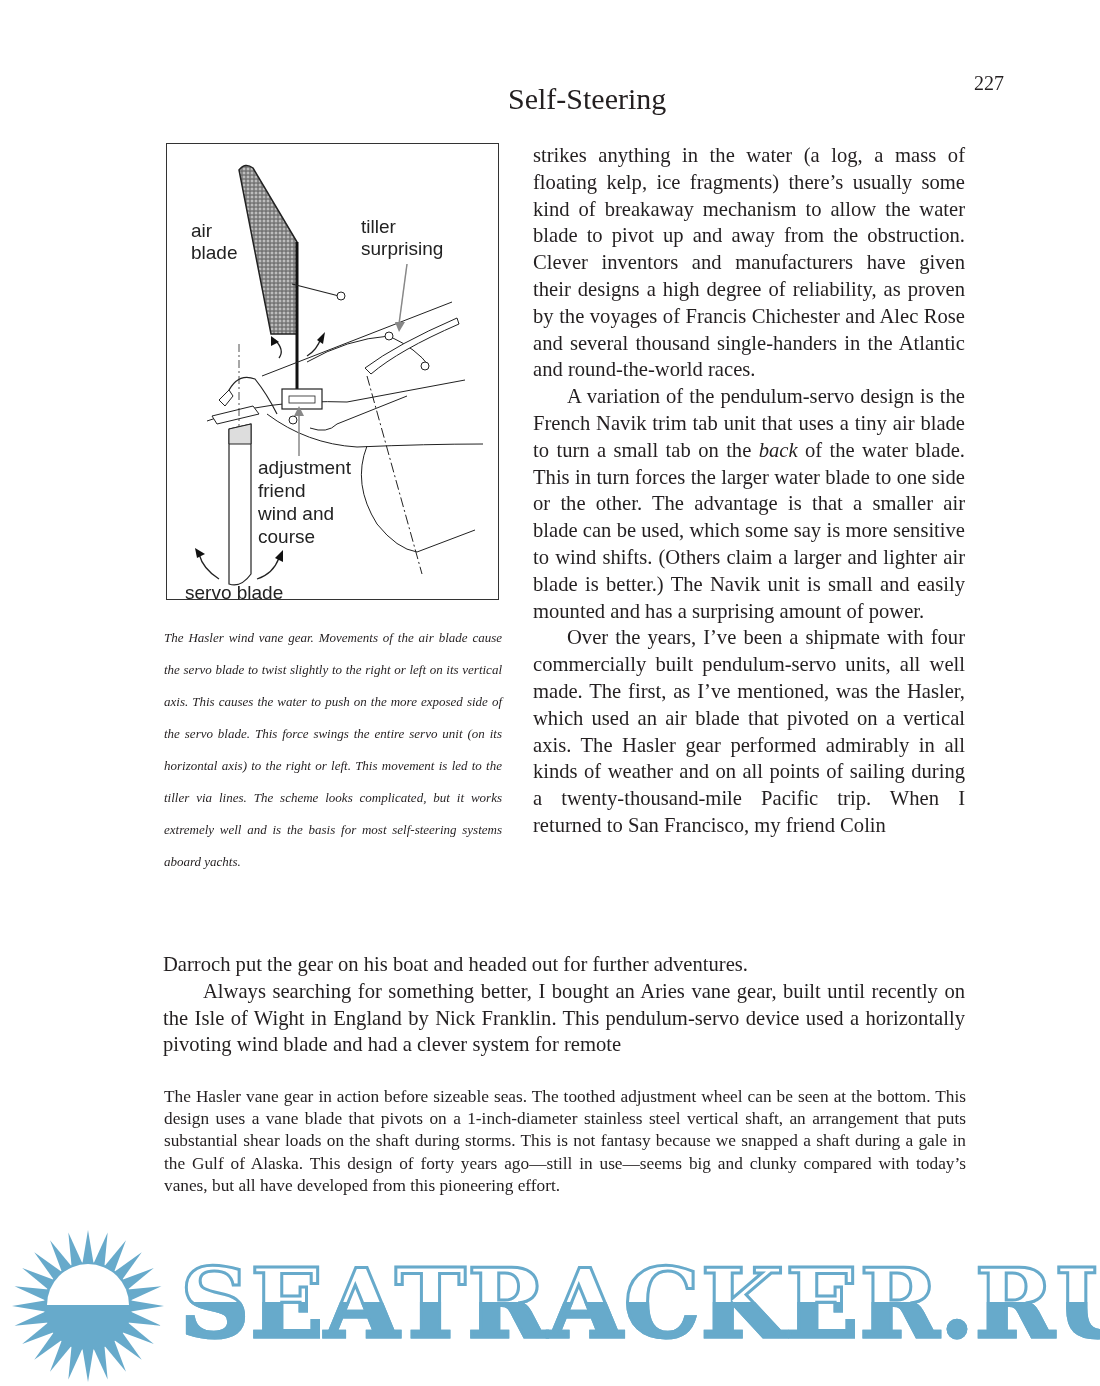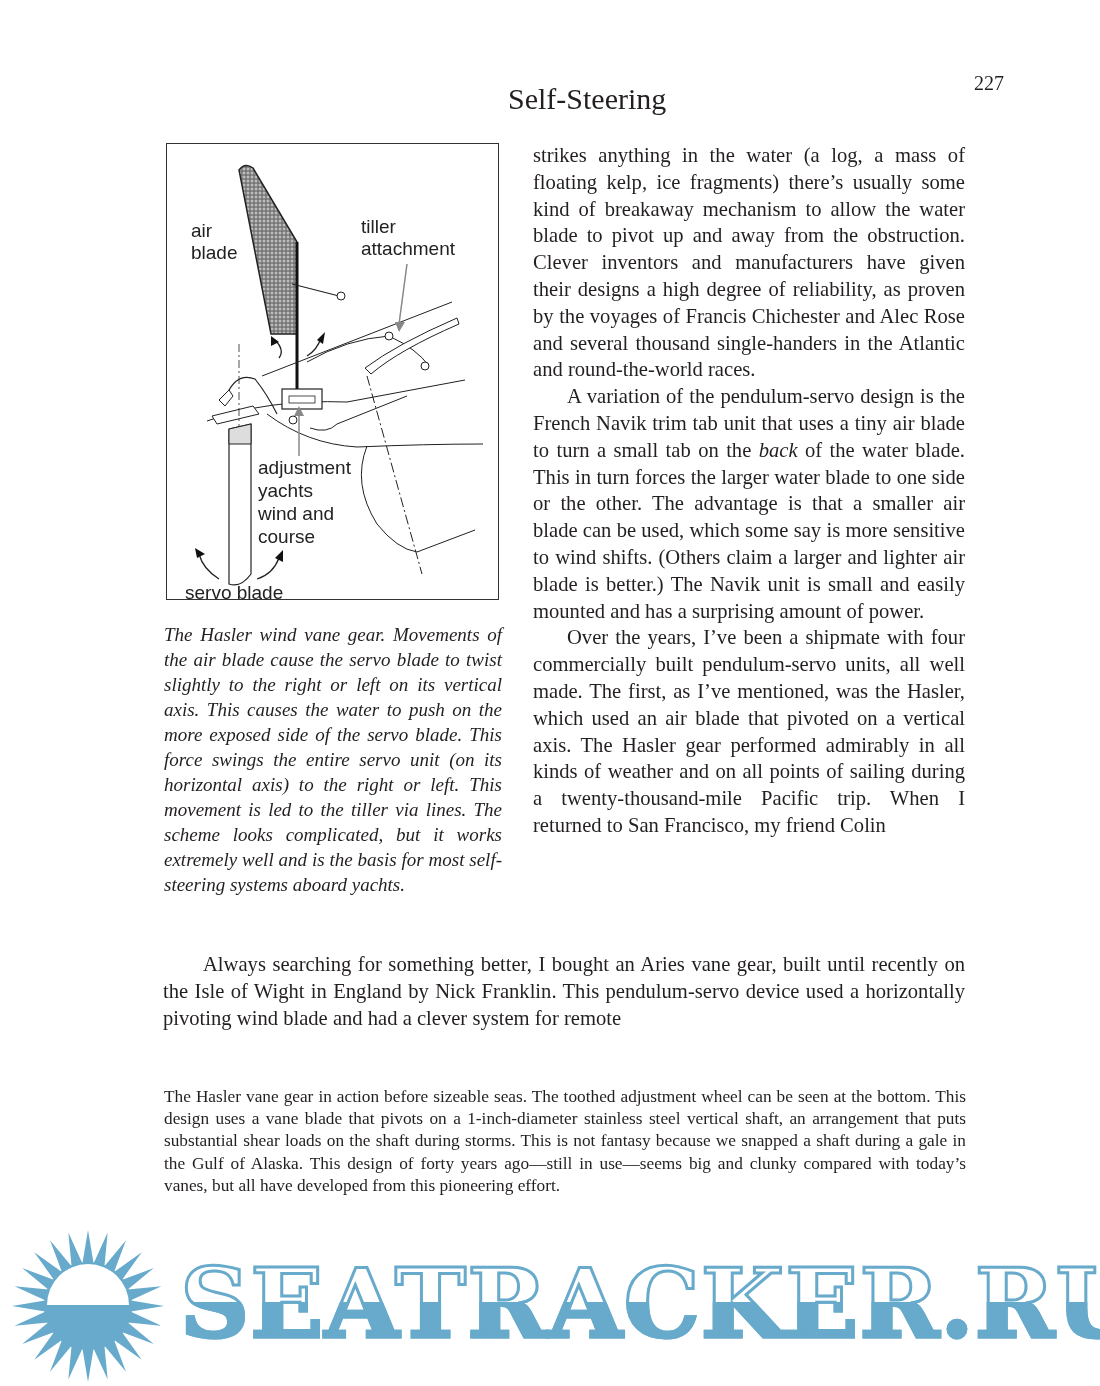--- a/index.html
+++ b/index.html
@@ -17,21 +17,21 @@
     position: absolute; left: 166px; top: 143px; width: 333px; height: 457px;
     border: 1.5px solid #333; box-sizing: border-box; background: #fff;
   }
   .figure-box svg { position: absolute; left: 0; top: 0; }
   .fig-label {
     position: absolute; font-family: "Liberation Sans", "DejaVu Sans", sans-serif;
     font-size: 19px; line-height: 22px; color: #222; text-align: left; white-space: nowrap;
   }
   .fig-caption {
     position: absolute; left: 164px; top: 622px; width: 338px;
-    font-style: italic; font-size: 19px; line-height: 25px; text-align: justify;
+    font-style: italic; font-size: 13px; line-height: 32px; text-align: justify;
     hyphens: none;
   }
   .fig-caption p { margin: 0; }
   .col-right {
     position: absolute; left: 533px; top: 142px; width: 432px;
     font-size: 20.6px; line-height: 26.8px; text-align: justify;
   }
   .col-right p { margin: 0; }
   .indent { text-indent: 34px; }
   .full-width {
@@ -117,42 +117,43 @@
     <polygon points="28,404 38,410 30,414" fill="#111"></polygon>
     <path d="M90 435 Q106 430 112 414" fill="none" stroke="#222" stroke-width="1.3"></path>
     <polygon points="116,406 116,418 108,414" fill="#111"></polygon>
   </svg>
   <div class="fig-label" style="left:24px; top:76px;">
     <div>air</div>
     <div>blade</div>
   </div>
   <div class="fig-label" style="left:194px; top:72px;">
     <div>tiller</div>
-    <div>attachment</div>
+    <div>surprising</div>
   </div>
   <div class="fig-label" style="left:91px; top:312px; line-height:23px;">
     <div>adjustment</div>
-    <div>yachts</div>
+    <div>friend</div>
     <div>wind and</div>
     <div>course</div>
   </div>
   <div class="fig-label" style="left:18px; top:438px;">servo blade</div>
 </div>
 
 <div class="fig-caption">
   <p>The Hasler wind vane gear. Movements of the air blade cause the servo blade to twist slightly to the right or left on its vertical axis. This causes the water to push on the more exposed side of the servo blade. This force swings the entire servo unit (on its horizontal axis) to the right or left. This movement is led to the tiller via lines. The scheme looks complicated, but it works extremely well and is the basis for most self-steering systems aboard yachts.</p>
 </div>
 
 <div class="col-right">
   <p>strikes anything in the water (a log, a mass of floating kelp, ice fragments) there’s usually some kind of breakaway mechanism to allow the water blade to pivot up and away from the obstruction. Clever inventors and manufacturers have given their designs a high degree of reliability, as proven by the voyages of Francis Chichester and Alec Rose and several thousand single-handers in the Atlantic and round-the-world races.</p>
   <p class="indent"><span>A variation of the pendulum-servo design is the French Navik trim tab unit that uses a tiny air blade to turn a small tab on the </span><em>back</em><span> of the water blade. This in turn forces the larger water blade to one side or the other. The advantage is that a smaller air blade can be used, which some say is more sensitive to wind shifts. (Others claim a larger and lighter air blade is better.) The Navik unit is small and easily mounted and has a surprising amount of power.</span></p>
   <p class="indent">Over the years, I’ve been a shipmate with four commercially built pendulum-servo units, all well made. The first, as I’ve mentioned, was the Hasler, which used an air blade that pivoted on a vertical axis. The Hasler gear performed admirably in all kinds of weather and on all points of sailing during a twenty-thousand-mile Pacific trip. When I returned to San Francisco, my friend Colin</p>
 </div>
 
 <div class="full-width">
+  <p>Darroch put the gear on his boat and headed out for further adventures.</p>
   <p class="indent" style="text-indent:40px;">Always searching for something better, I bought an Aries vane gear, built until recently on the Isle of Wight in England by Nick Franklin. This pendulum-servo device used a horizontally pivoting wind blade and had a clever system for remote</p>
 </div>
 
 <div class="bottom-caption">
   <p>The Hasler vane gear in action before sizeable seas. The toothed adjustment wheel can be seen at the bottom. This design uses a vane blade that pivots on a 1-inch-diameter stainless steel vertical shaft, an arrangement that puts substantial shear loads on the shaft during storms. This is not fantasy because we snapped a shaft during a gale in the Gulf of Alaska. This design of forty years ago—still in use—seems big and clunky compared with today’s vanes, but all have developed from this pioneering effort.</p>
 </div>
 
 <div class="watermark">
   <svg width="165" height="156" viewBox="0 0 165 156" style="position:absolute;left:0;top:0;">
     <g transform="translate(80,76)">

